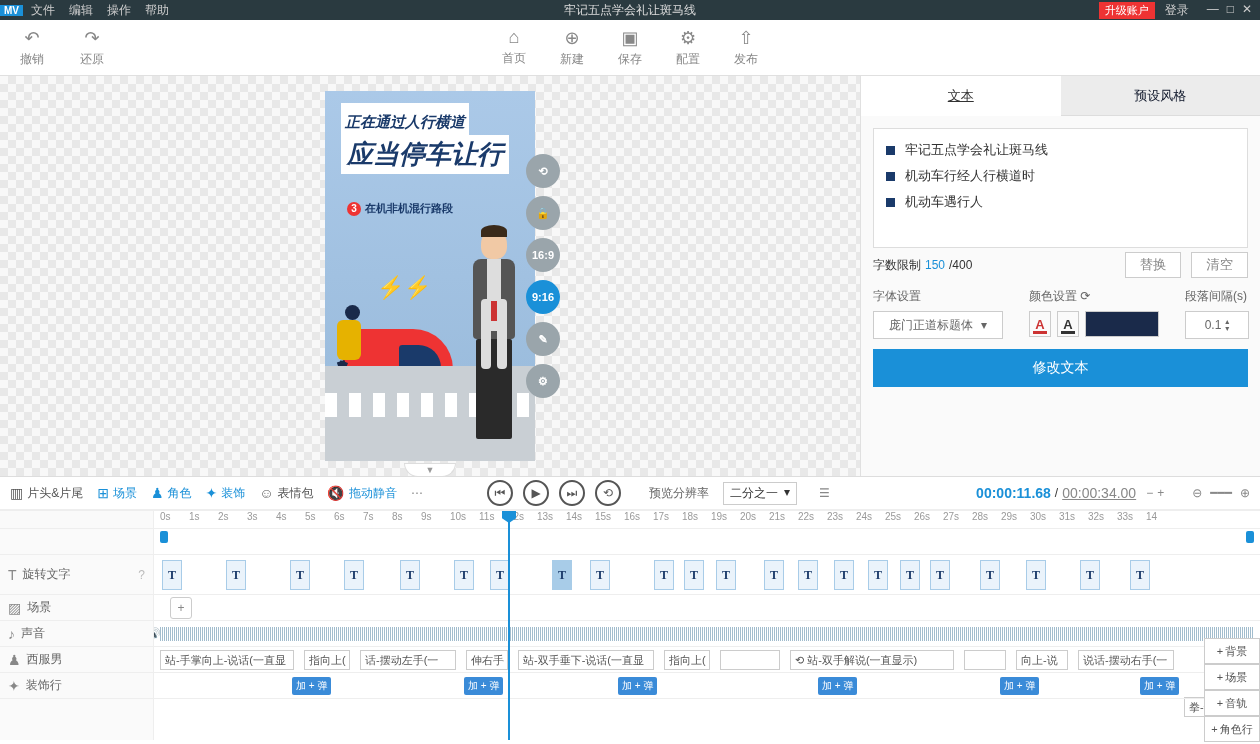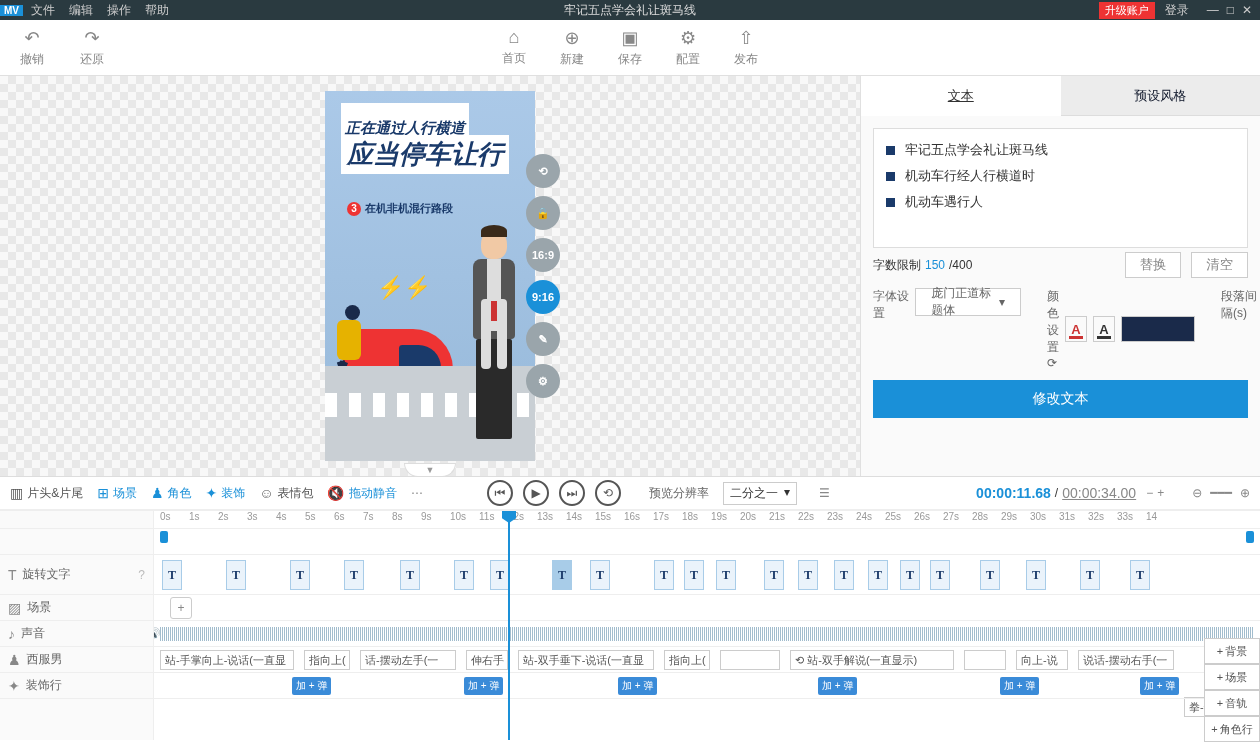--- a/index.html
+++ b/index.html
@@ -2,32 +2,32 @@
 <html><head>
 <meta charset="utf-8">
 <style>
 * { margin:0; padding:0; box-sizing:border-box; font-family:"Microsoft YaHei",Arial,sans-serif; }
 body { width:1260px; height:744px; background:#fff; overflow:hidden; font-size:12px; color:#333; }
 .titlebar { height:20px; background:#2a3a40; display:flex; align-items:center; color:#ccc; position:relative; }
 .titlebar .logo { background:#1a90d8; color:#fff; padding:0 4px; font-size:10px; font-weight:bold; margin-right:8px; }
 .titlebar .menu { display:flex; gap:14px; font-size:12px; }
 .titlebar .menu span { cursor:pointer; }
 .titlebar .title { position:absolute; left:50%; transform:translateX(-50%); font-size:12px; color:#ddd; }
-.titlebar .right { position:absolute; right:0; display:flex; align-items:center; gap:10px; }
+.titlebar .right { position:absolute; right:0; display:flex; gap:10px; }
 .titlebar .right .upgrade { background:#e33; color:#fff; padding:1px 6px; font-size:11px; }
 .titlebar .right .winbtns { display:flex; gap:8px; padding:0 8px; color:#ccc; }
 .toolbar { height:56px; background:#fff; border-bottom:1px solid #e0e0e0; display:flex; align-items:center; padding:0 20px; }
 .toolbar .group { display:flex; gap:36px; }
 .toolbar .btn { display:flex; flex-direction:column; align-items:center; gap:2px; color:#888; cursor:pointer; }
 .toolbar .btn .ic { font-size:18px; }
 .toolbar .center-group { margin-left:auto; margin-right:auto; position:absolute; left:50%; transform:translateX(-50%); display:flex; gap:34px; }
 .workspace { height:400px; display:flex; }
 .canvas-area { flex:1; background:repeating-conic-gradient(#e8e8e8 0% 25%,#f8f8f8 0% 50%) 0/16px 16px; display:flex; align-items:center; justify-content:center; position:relative; }
 .phone-frame { width:210px; height:370px; background:linear-gradient(#abc9e8,#97b9da); position:relative; overflow:hidden; }
-.phone-frame .line1 { position:absolute; top:12px; left:16px; background:#fff; color:#1a3a6a; font-weight:900; font-style:italic; padding:16px 4px; font-size:15px; }
+.phone-frame .line1 { position:absolute; top:12px; left:16px; background:#fff; color:#1a3a6a; font-weight:900; font-style:italic; padding:10px 4px; font-size:15px; }
 .phone-frame .line2 { position:absolute; top:44px; left:16px; background:#fff; color:#1a3a6a; font-weight:900; font-style:italic; padding:2px 6px; font-size:26px; }
 .phone-frame .line3 { position:absolute; top:110px; left:22px; display:flex; align-items:center; gap:4px; }
 .phone-frame .line3 .num { background:#e33; color:#fff; border-radius:50%; width:14px; height:14px; display:flex; align-items:center; justify-content:center; font-size:10px; font-weight:bold;}
 .phone-frame .line3 .txt { color:#1a3a6a; font-weight:bold; font-size:11px; }
 .phone-frame .ground { position:absolute; bottom:0; left:0; right:0; height:95px; background:#c9cfd4;}
 .phone-frame .crosswalk { position:absolute; bottom:44px; left:0; right:0; height:24px; background:repeating-linear-gradient(90deg,#fff 0 12px,transparent 12px 24px); }
 .phone-frame .car { position:absolute; bottom:70px; left:18px; width:110px; height:62px; background:#e33; border-radius:16px 40px 10px 10px; }
 .phone-frame .car::before { content:""; position:absolute; top:16px; left:56px; width:42px; height:26px; background:#1a3a6a; border-radius:4px 26px 4px 4px; }
 .phone-frame .wheel1,.phone-frame .wheel2 { position:absolute; bottom:-10px; width:22px; height:22px; background:#222; border-radius:50%; }
 .phone-frame .wheel1{ left:10px;} .phone-frame .wheel2{ left:78px;}
@@ -57,21 +57,21 @@
 .import-row { text-align:right; }
 .import-btn { border:1px solid #ccc; background:#fff; padding:4px 12px; cursor:pointer; }
 .text-list { border:1px solid #ddd; background:#fff; height:120px; overflow:auto; padding:8px 12px;}
 .text-list .item { display:flex; align-items:center; gap:10px; padding:4px 0; font-size:13px;}
 .text-list .item .sq { width:9px; height:9px; background:#1a3a6a; }
 .count-row { display:flex; align-items:center; gap:4px; font-size:12px; margin-top:-6px;}
 .count-row .n1{ color:#1a90d8;} 
 .count-row .btns { margin-left:auto; display:flex; gap:10px;}
 .count-row .btns button{ border:1px solid #ccc; background:#fff; padding:3px 14px; color:#888; cursor:pointer;}
 .settings-row { display:flex; gap:26px; font-size:12px; color:#666;}
-.settings-row .col{ display:flex; flex-direction:row; gap:6px;}
+.settings-row .col{ display:flex; flex-direction:column; gap:6px;}
 .font-select { border:1px solid #ccc; background:#fff; width:130px; height:28px; display:flex; align-items:center; justify-content:space-between; padding:0 15px; cursor:pointer;}
 .color-box { display:flex; gap:6px; align-items:center;}
 .color-box .cbtn{ width:22px; height:26px; border:1px solid #ccc; display:flex; align-items:center; justify-content:center; font-weight:bold; font-size:13px; color:#c33; cursor:pointer; position:relative;}
 .color-box .cbtn.a2{ color:#333;}
 .color-box .cbtn::after{content:"";position:absolute;bottom:2px;left:3px;right:3px;height:3px;background:currentColor;}
 .color-box .swatch{ width:74px; height:26px; background:#1a2a4a; border:1px solid #ccc; cursor:pointer;}
 .spin { width:64px; height:28px; border:1px solid #ccc; display:flex; align-items:center; justify-content:center; gap:4px; background:#fff; cursor:pointer;}
 .modify-btn { background:#1a90d8; color:#fff; height:38px; display:flex; align-items:center; justify-content:center; cursor:pointer; font-size:14px;}
 .timeline-toolbar { height:34px; border-top:1px solid #ddd; border-bottom:1px solid #eee; display:flex; align-items:center; padding:0 10px; gap:14px;}
 .timeline-toolbar .tbtn { display:flex; align-items:center; gap:4px; color:#555; cursor:pointer; font-size:12px;}

